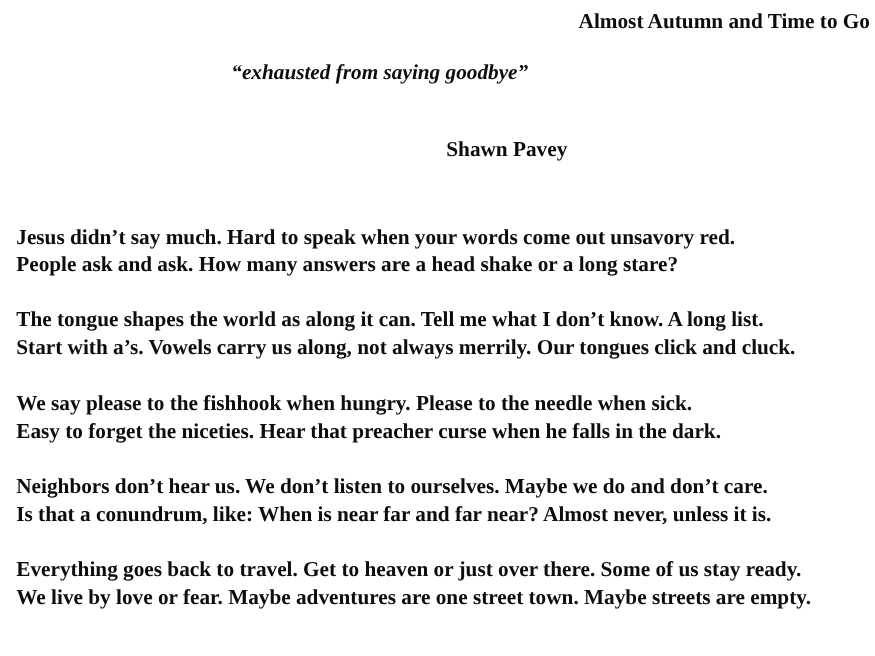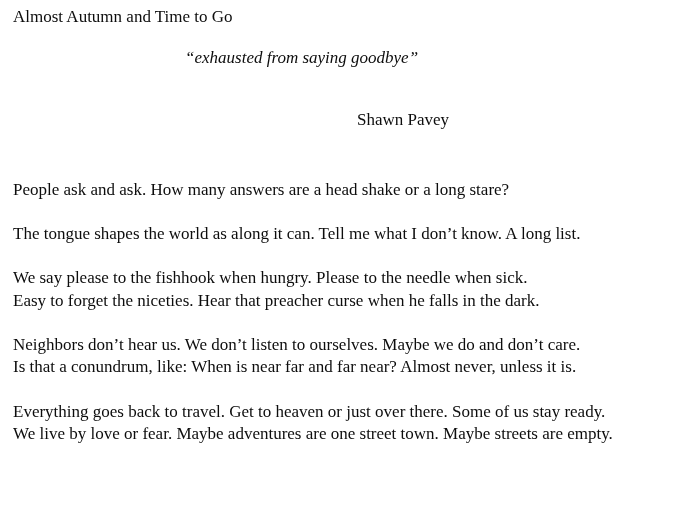--- a/index.html
+++ b/index.html
@@ -18,23 +18,25 @@
   .page {
     box-sizing: border-box;
     width: 700px;
     height: 525px;
     padding: 6px 4px 0 13px;
     background: #ffffff;
   }
   .line {
     line-height: 22.2px;
     white-space: nowrap;
+    font-weight: bold;
   }
   .title {
-    font-weight: normal;
+    font-weight: bold;
+    text-align: right;
   }
   .epigraph {
     margin-top: 19px;
     margin-left: 172px;
     font-style: italic;
   }
   .attribution {
     margin-left: 344px;
     margin-top: 40px;
   }
@@ -52,25 +54,27 @@
 
   <div class="line title">Almost Autumn and Time to Go</div>
 
   <div class="line epigraph">“exhausted from saying goodbye”</div>
 
   <div class="line attribution">Shawn Pavey</div>
 
   <div class="poem">
 
     <div class="stanza">
+      <div class="line">Jesus didn’t say much. Hard to speak when your words come out unsavory red.</div>
       <div class="line">People ask and ask. How many answers are a head shake or a long stare?</div>
     </div>
 
     <div class="stanza">
       <div class="line">The tongue shapes the world as along it can. Tell me what I don’t know. A long list.</div>
+      <div class="line">Start with a’s. Vowels carry us along, not always merrily. Our tongues click and cluck.</div>
     </div>
 
     <div class="stanza">
       <div class="line">We say please to the fishhook when hungry. Please to the needle when sick.</div>
       <div class="line">Easy to forget the niceties. Hear that preacher curse when he falls in the dark.</div>
     </div>
 
     <div class="stanza">
       <div class="line">Neighbors don’t hear us. We don’t listen to ourselves. Maybe we do and don’t care.</div>
       <div class="line">Is that a conundrum, like: When is near far and far near? Almost never, unless it is.</div>

